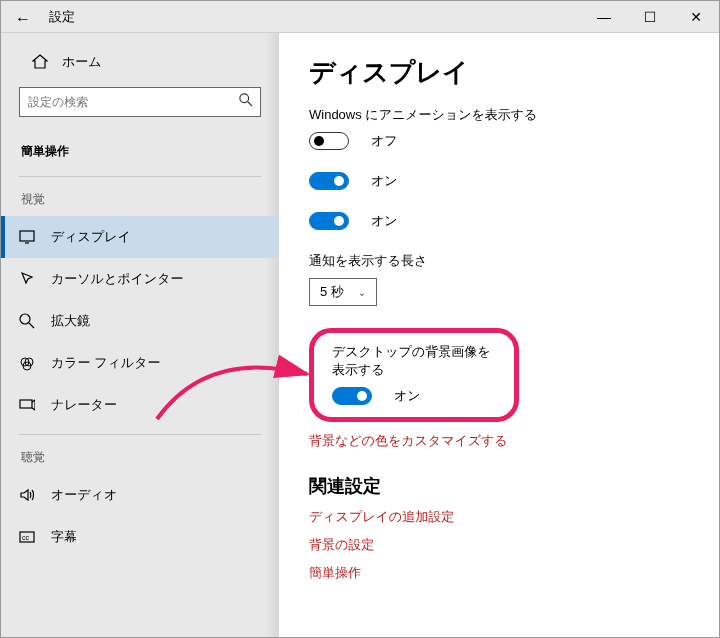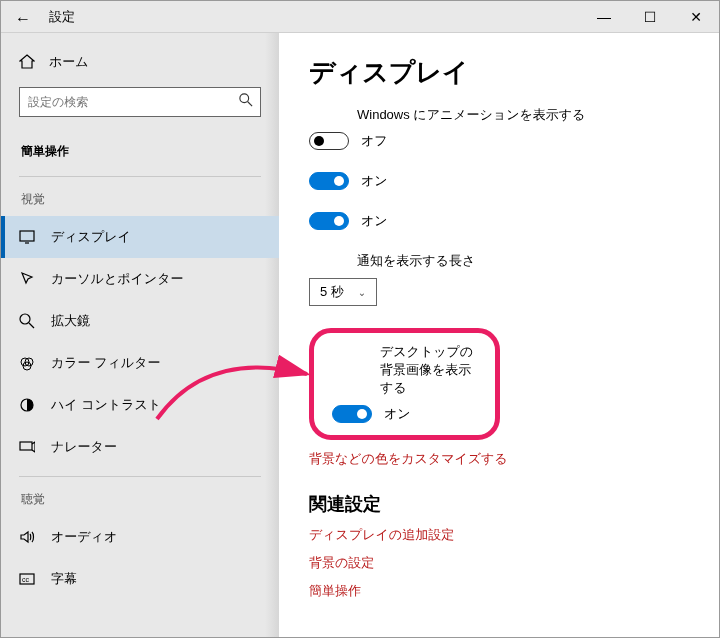--- a/index.html
+++ b/index.html
@@ -19,21 +19,21 @@
 .titlebar .title { flex: 1; font-size: 13px; padding-left: 4px; }
 .winbtns { display: flex; height: 100%; }
 .winbtn { width: 46px; display:flex; align-items:center; justify-content:center; font-size:14px; font-family: 'Segoe MDL2 Assets', sans-serif; }
 .container { display: flex; height: calc(638px - 34px); }
 .sidebar {
   width: 278px;
   background: linear-gradient(90deg, #e8e8e8 0%, #e8e8e8 95%, #d6d6d6 100%);
   padding: 10px 0 0 0;
   overflow-y: auto;
 }
-.home-row { display:flex; align-items:center; gap:14px; padding: 10px 18px; font-size: 13px; }
+.home-row { display:flex; align-items:center; gap:14px; padding: 10px 31px; font-size: 13px; }
 .search-wrap { margin: 6px 18px 16px; position: relative; }
 .search-input {
   width: 100%; height: 30px; border: 1px solid #666;
   background: #fff; padding: 0 32px 0 8px; font-size: 12px;
 }
 .search-icon { position: absolute; right: 8px; top: 6px; font-size: 14px; color:#333; }
 .group-label { padding: 10px 20px 8px; font-size: 12px; color: #000; font-weight: 600; }
 .divider { border: none; border-top: 1px solid #c8c8c8; margin: 8px 18px 4px; }
 .nav-item {
   display: flex; align-items: center; gap: 16px;
@@ -43,22 +43,22 @@
 .nav-item.selected::before {
   content: ''; position: absolute; left: 0; top: 0; bottom: 0;
   width: 4px; background: #0061b1;
 }
 .nav-icon { width: 16px; height: 16px; display:inline-flex; align-items:center; justify-content:center; }
 .main {
   flex: 1; padding: 22px 30px 20px 30px; overflow-y: auto;
 }
 .page-title { font-size: 26px; font-weight: 600; margin-bottom: 16px; }
 .setting { margin-bottom: 22px; }
-.setting-label { font-size: 13px; margin-bottom: 8px; margin-left: 48px; }
-.toggle-row { display:flex; align-items:center; gap:12px; }
+.setting-label { font-size: 13px; margin-bottom: 8px; }
+.toggle-row { display:flex; align-items:center; gap:22px; }
 .toggle {
   width: 40px; height: 18px; border-radius: 9px; position: relative;
   border: 1px solid #333; background:#fff;
 }
 .toggle.on { background: #0078d7; border-color:#0078d7; }
 .toggle .knob {
   position: absolute; width: 10px; height: 10px; border-radius: 50%;
   top: 3px; background:#000;
 }
 .toggle.on .knob { right: 4px; background: #fff; }
@@ -66,21 +66,21 @@
 .toggle-text { font-size: 13px; }
 .select-box {
   display:inline-flex; align-items:center; gap:14px;
   border:1px solid #666; padding:4px 10px; font-size:13px; min-width:64px;
 }
 .chev { font-size: 10px; color:#555; }
 .link { color:#b91c1c; font-size:13px; margin-top:10px; display:block; margin-bottom:8px; }
 .section-head { font-size: 18px; font-weight:700; margin: 24px 0 10px; }
 .callout {
   border: 5px solid #e91e63; border-radius: 22px;
-  padding: 10px 18px 12px; margin-bottom: 4px; width: 191px;
+  padding: 10px 18px 12px; margin-bottom: 4px; width: 210px;
 }
 .arrow-svg { position:absolute; left:146px; top:288px; pointer-events:none; }
 </style>
 </head>
 <body>
 
 <div class="titlebar">
   <div class="back">←</div>
   <div class="title">設定</div>
   <div class="winbtns">
@@ -145,29 +145,20 @@
             <circle cx="6" cy="7" r="4" fill="none" stroke="#000"></circle>
             <circle cx="10" cy="7" r="4" fill="none" stroke="#000"></circle>
             <circle cx="8" cy="11" r="4" fill="none" stroke="#000"></circle>
           </svg>
         </span>
       <span>カラー フィルター</span>
     </div>
     <div class="nav-item">
       <span class="nav-icon">
           <svg width="16" height="16" viewBox="0 0 16 16">
-            <circle cx="8" cy="8" r="6" fill="none" stroke="#000" stroke-width="1.2"></circle>
-            <path d="M8 2a6 6 0 010 12z" fill="#000"></path>
-          </svg>
-        </span>
-      <span>ハイ コントラスト</span>
-    </div>
-    <div class="nav-item">
-      <span class="nav-icon">
-          <svg width="16" height="16" viewBox="0 0 16 16">
             <rect x="1" y="3" width="12" height="8" fill="none" stroke="#000" stroke-width="1.2"></rect>
             <path d="M13 5l3-2v10l-3-2" fill="none" stroke="#000" stroke-width="1.2"></path>
           </svg>
         </span>
       <span>ナレーター</span>
     </div>
 
     <hr class="divider">
     <div class="group-label" style="font-weight:400;color:#555">聴覚</div>
 

